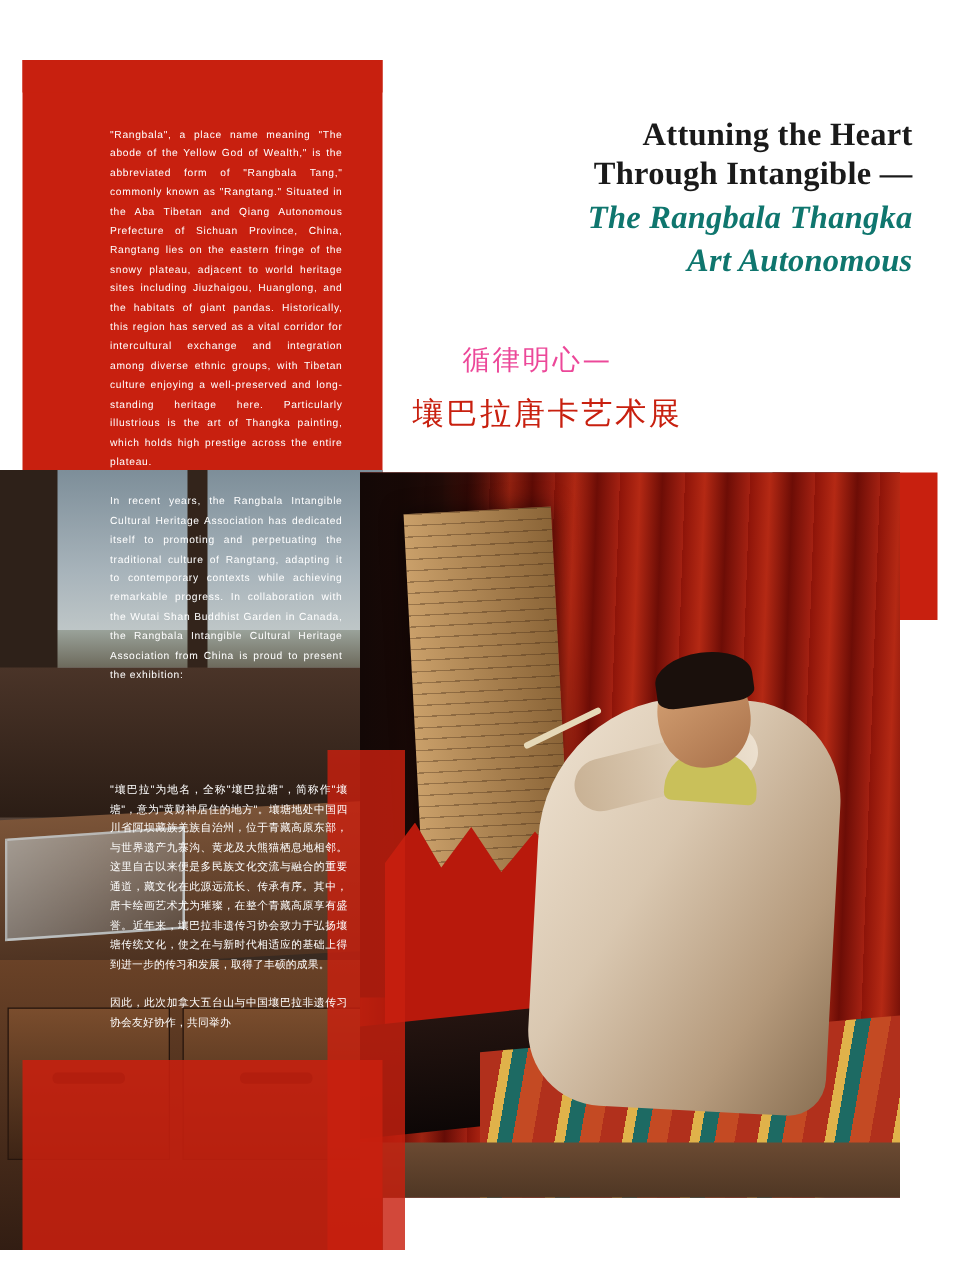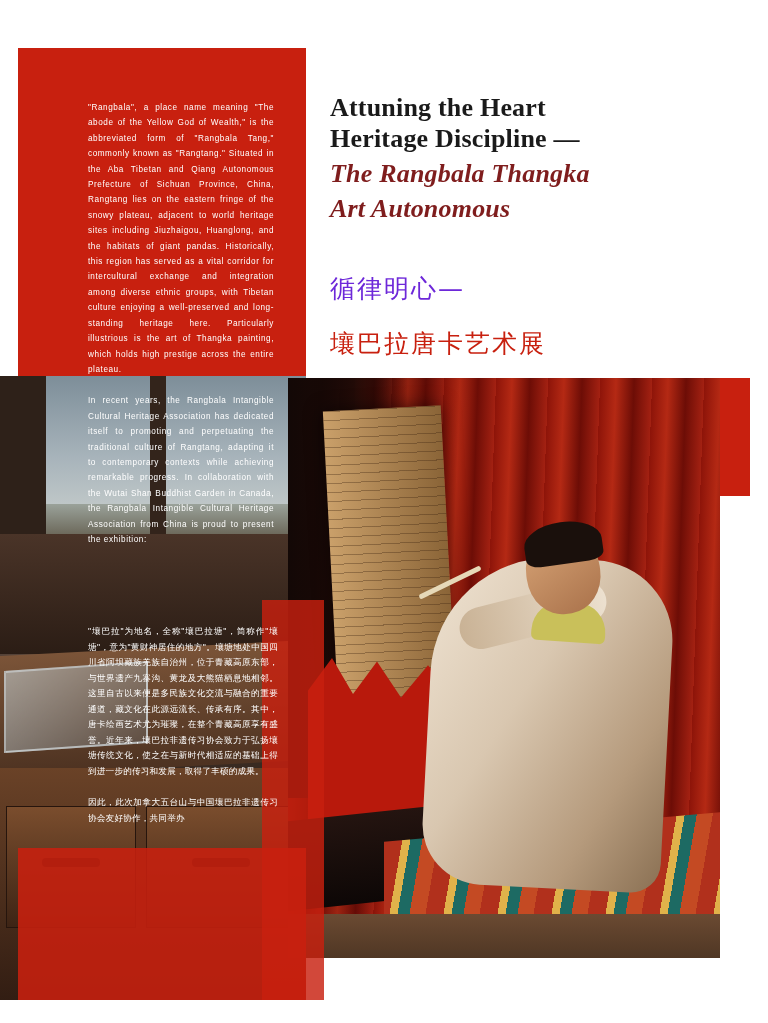--- a/index.html
+++ b/index.html
@@ -245,59 +245,61 @@
   }
   #text-zh-block p { margin: 0 0 16px 0; }
   #text-zh-block p:last-child { margin-bottom: 4px; }
 
   
   #title-en {
     position: absolute;
     left: 330px;
     top: 92px;
     width: 400px;
+    text-align: right;
   }
   #title-en .line-a {
     font-family: "Liberation Serif", serif;
     font-weight: bold;
     font-size: 26px;
     line-height: 31px;
     color: #1a1a1a;
     letter-spacing: 0.2px;
   }
   #title-en .line-b {
     font-family: "Liberation Serif", serif;
     font-weight: bold;
     font-style: italic;
     font-size: 26px;
     line-height: 31px;
-    color: #7f1d1d;
+    color: #0f766e;
     letter-spacing: 0.2px;
     margin-top: 4px;
   }
   #title-zh {
     position: absolute;
     left: 330px;
     top: 272px;
     width: 400px;
   }
   #title-zh .zh-a {
     font-family: "DejaVu Sans", sans-serif;
-    font-size: 25px;
+    font-size: 22px;
     line-height: 34px;
-    color: #6d28d9;
+    color: #ec4899;
     letter-spacing: 2px;
+    margin-left: 40px;
   }
   #title-zh .zh-b {
-    font-family: Liberation Sans, sans-serif;
+    font-family: Liberation Serif, serif;
     font-size: 25px;
     line-height: 34px;
     color: #c8200f;
     letter-spacing: 2px;
-    margin-top: 20px;
+    margin-top: 9px;
   }
 </style>
 </head>
 <body>
 
 <div class="red-block" id="block-main-left"></div>
 <div class="red-block" id="block-top-strip"></div>
 <div class="red-block" id="block-right-accent"></div>
 
 <div id="photo-left">
@@ -341,21 +343,21 @@
   <p>In recent years, the Rangbala Intangible Cultural Heritage Association has dedicated itself to promoting and perpetuating the traditional culture of Rangtang, adapting it to contemporary contexts while achieving remarkable progress. In collaboration with the Wutai Shan Buddhist Garden in Canada, the Rangbala Intangible Cultural Heritage Association from China is proud to present the exhibition:</p>
 </div>
 
 <div id="text-zh-block">
   <p>"壤巴拉"为地名，全称"壤巴拉塘"，简称作"壤塘"，意为"黄财神居住的地方"。壤塘地处中国四川省阿坝藏族羌族自治州，位于青藏高原东部，与世界遗产九寨沟、黄龙及大熊猫栖息地相邻。这里自古以来便是多民族文化交流与融合的重要通道，藏文化在此源远流长、传承有序。其中，唐卡绘画艺术尤为璀璨，在整个青藏高原享有盛誉。近年来，壤巴拉非遗传习协会致力于弘扬壤塘传统文化，使之在与新时代相适应的基础上得到进一步的传习和发展，取得了丰硕的成果。</p>
   <p>因此，此次加拿大五台山与中国壤巴拉非遗传习协会友好协作，共同举办</p>
 </div>
 
 <div id="title-en">
   <div class="line-a">Attuning the Heart</div>
-  <div class="line-a">Heritage Discipline —</div>
+  <div class="line-a">Through Intangible —</div>
   <div class="line-b">The Rangbala Thangka</div>
   <div class="line-b">Art Autonomous</div>
 </div>
 
 <div id="title-zh">
   <div class="zh-a">循律明心—</div>
   <div class="zh-b">壤巴拉唐卡艺术展</div>
 </div>
 
 </body></html>

